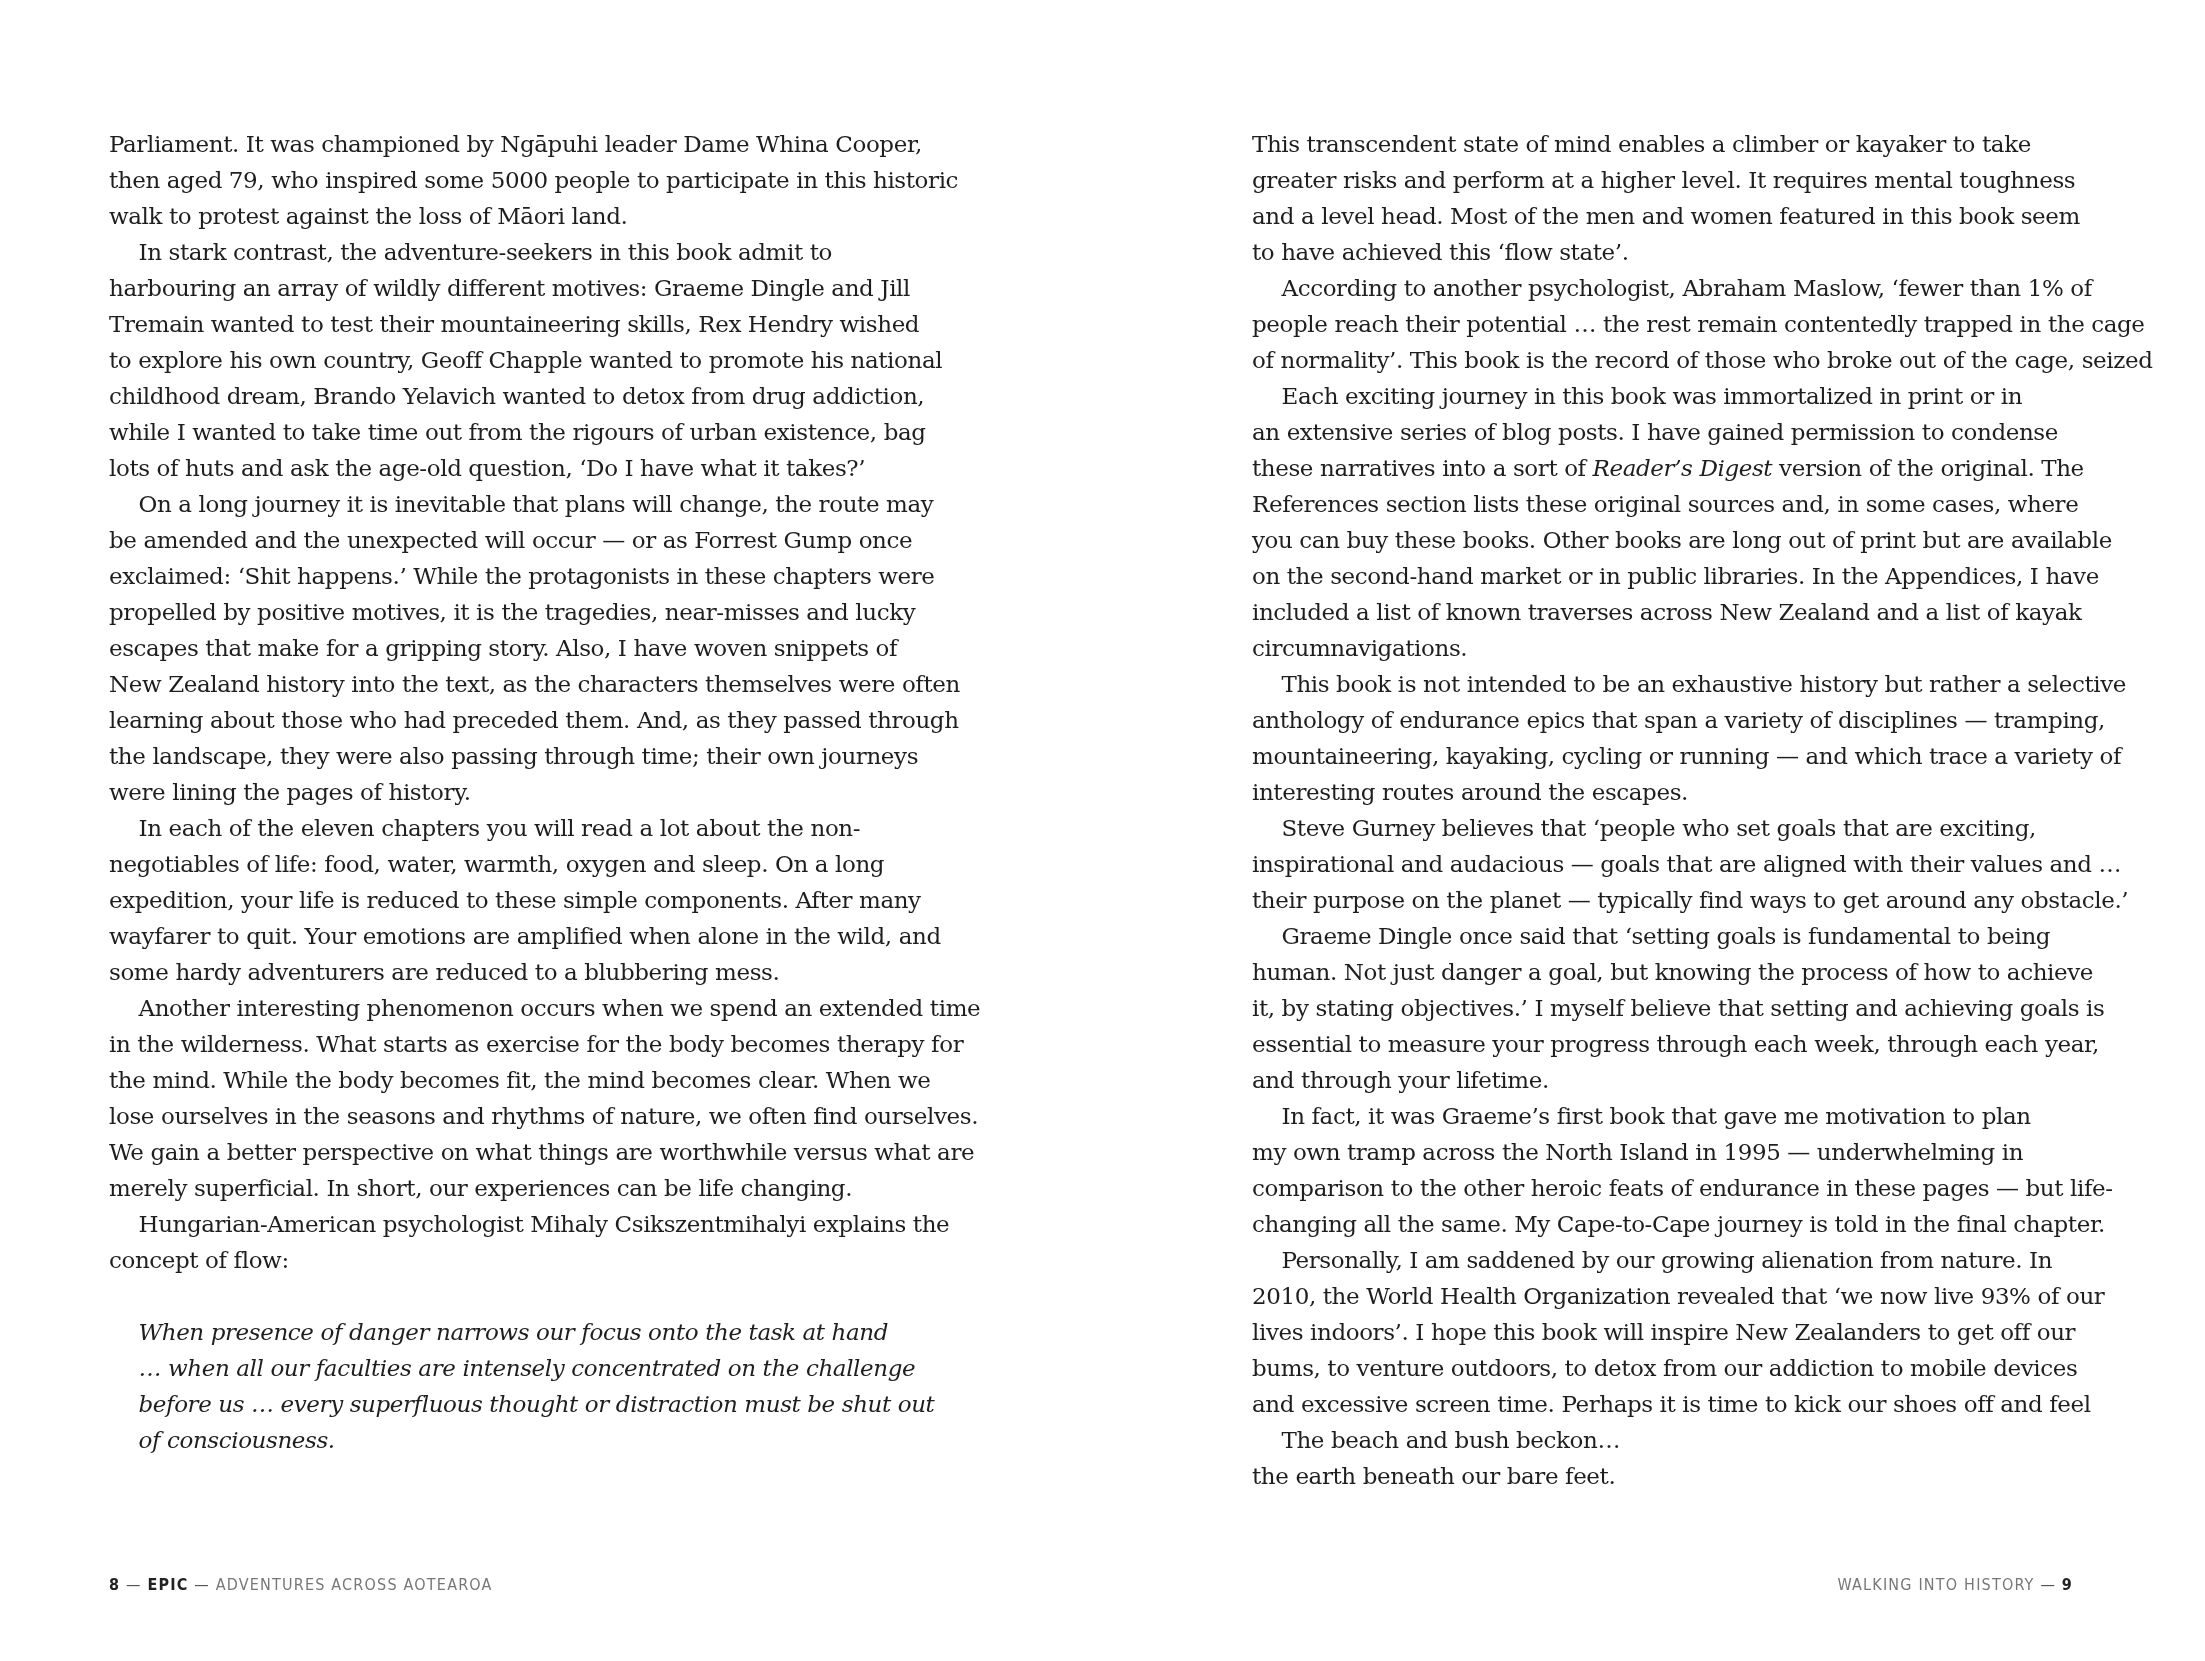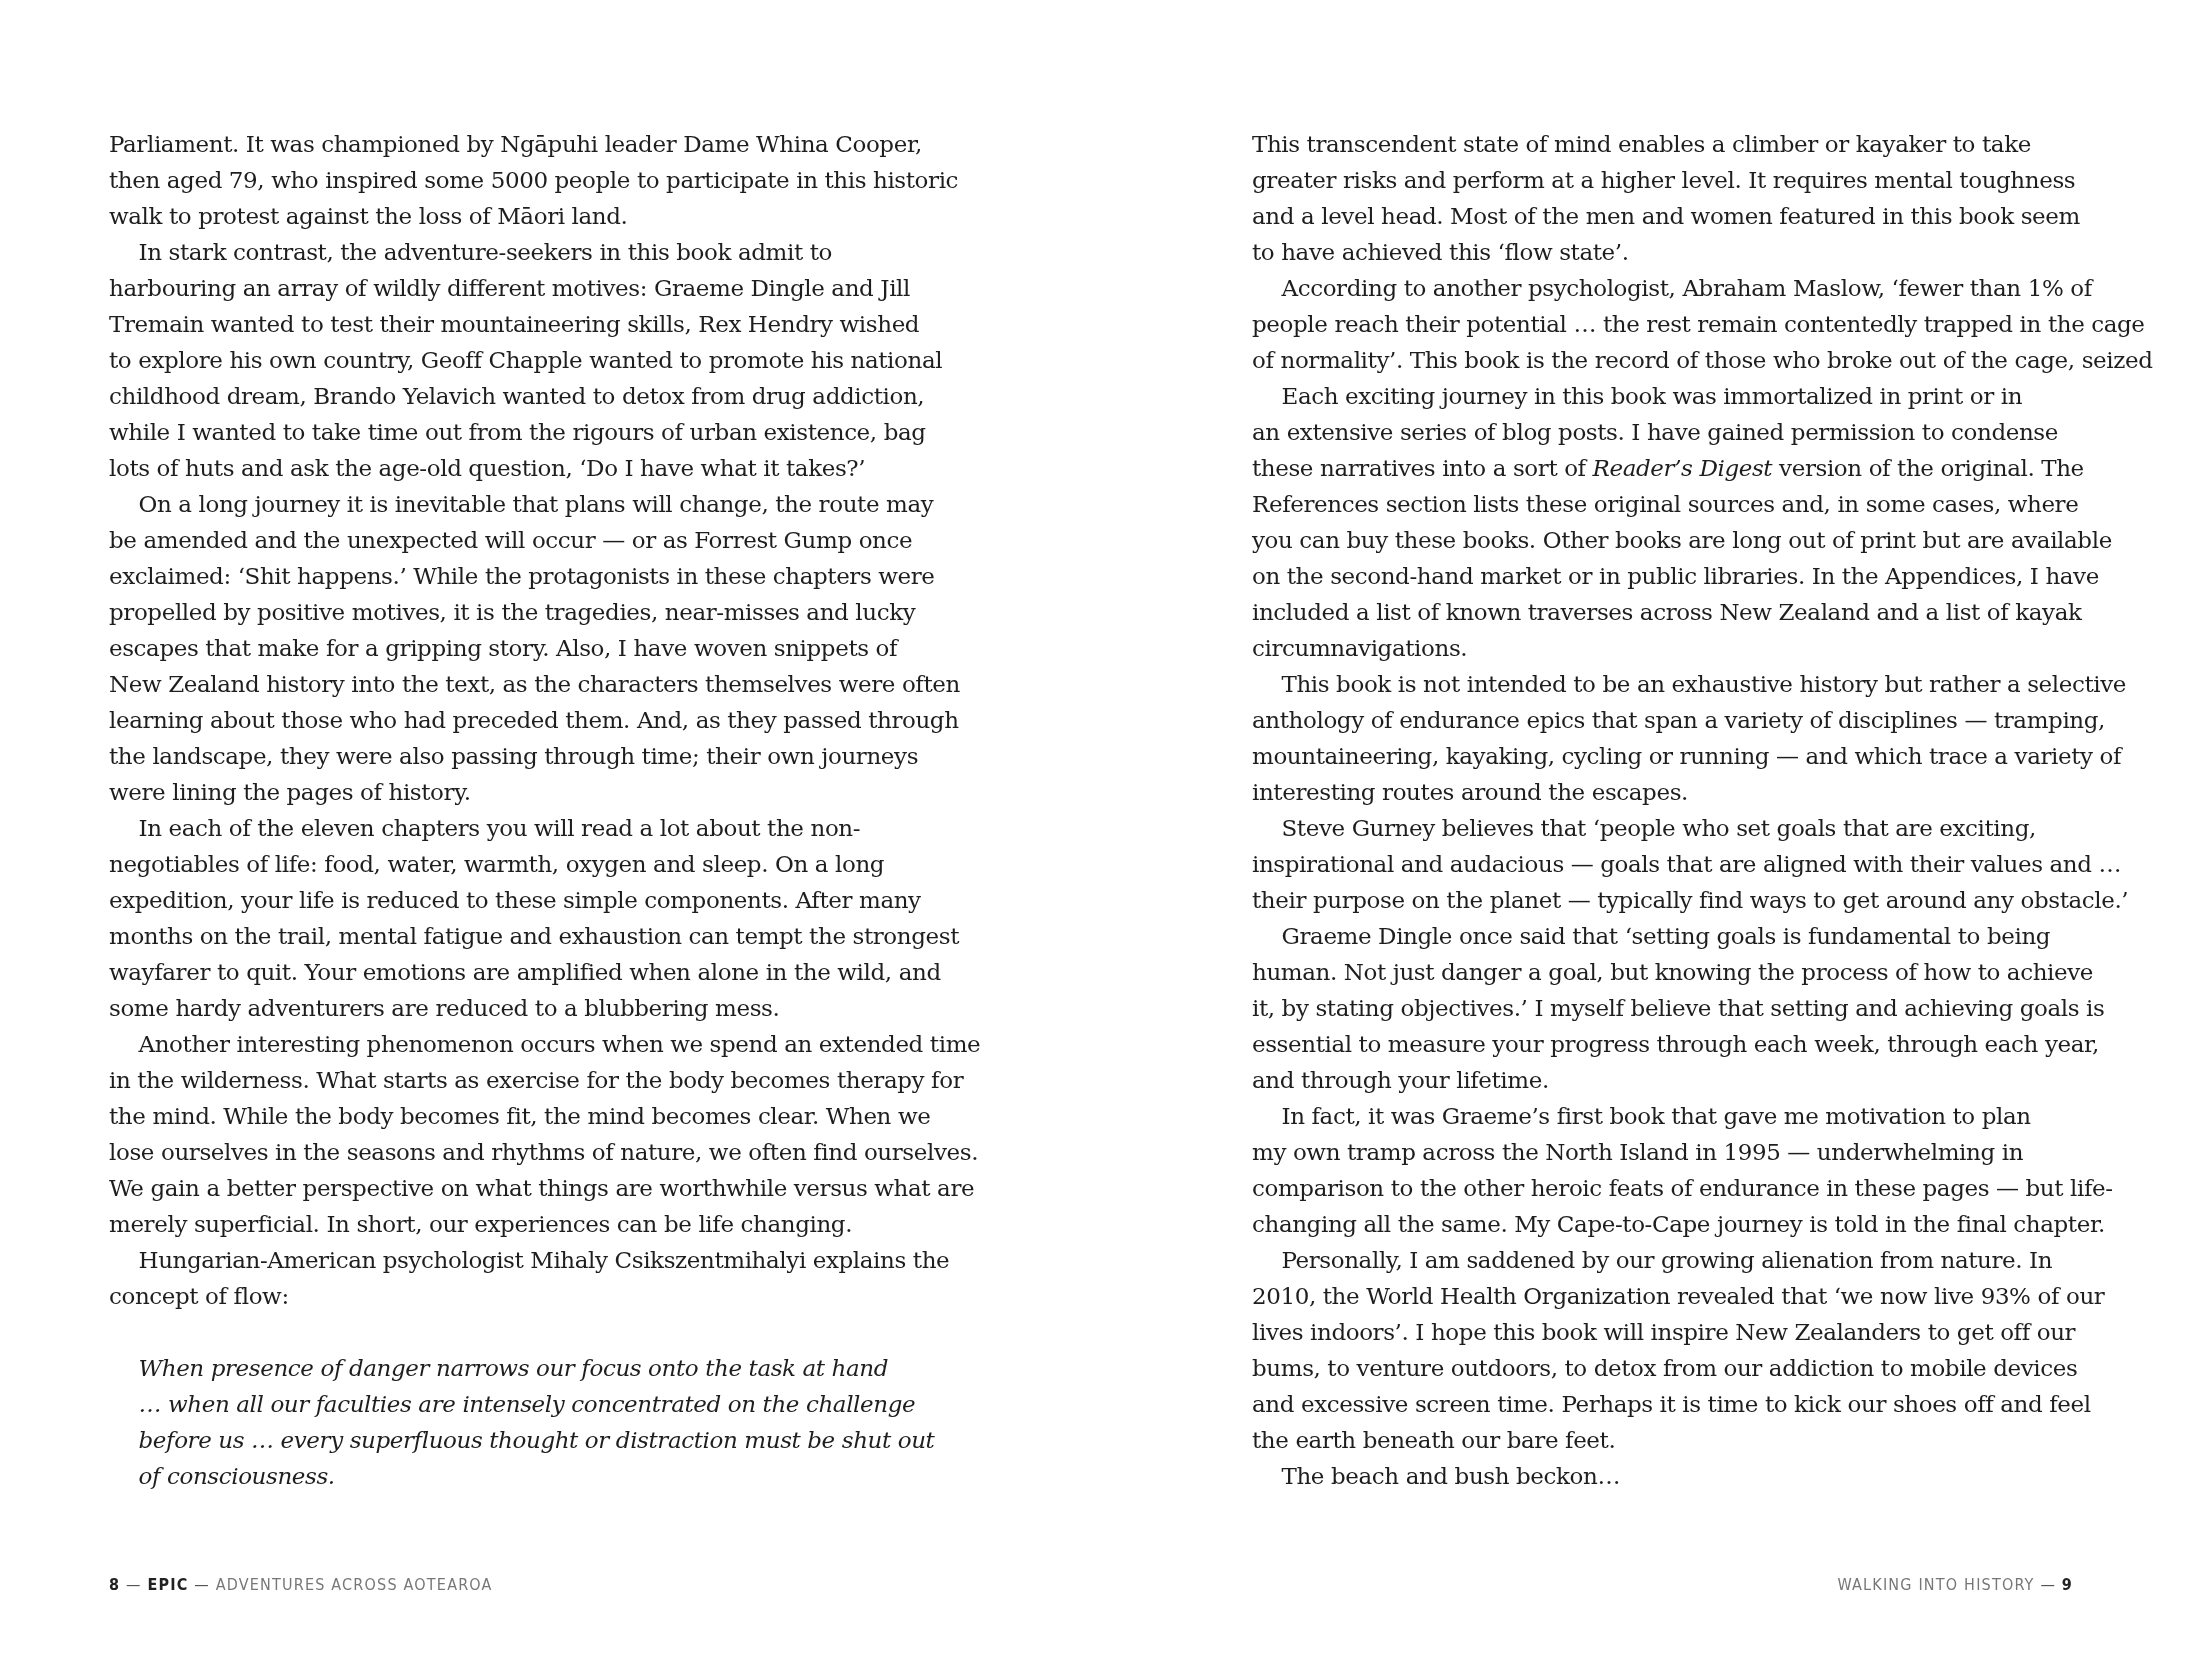--- a/index.html
+++ b/index.html
@@ -51,21 +51,20 @@
       <span class="line">exclaimed: ‘Shit happens.’ While the protagonists in these chapters were</span>
       <span class="line">propelled by positive motives, it is the tragedies, near-misses and lucky</span>
       <span class="line">escapes that make for a gripping story. Also, I have woven snippets of</span>
       <span class="line">New Zealand history into the text, as the characters themselves were often</span>
       <span class="line">learning about those who had preceded them. And, as they passed through</span>
       <span class="line">the landscape, they were also passing through time; their own journeys</span>
       <span class="line">were lining the pages of history.</span>
       <span class="line indent">In each of the eleven chapters you will read a lot about the non-</span>
       <span class="line">negotiables of life: food, water, warmth, oxygen and sleep. On a long</span>
       <span class="line">expedition, your life is reduced to these simple components. After many</span>
-      <span class="line">months on the trail, mental fatigue and exhaustion can tempt the strongest</span>
       <span class="line">wayfarer to quit. Your emotions are amplified when alone in the wild, and</span>
       <span class="line">some hardy adventurers are reduced to a blubbering mess.</span>
       <span class="line indent">Another interesting phenomenon occurs when we spend an extended time</span>
       <span class="line">in the wilderness. What starts as exercise for the body becomes therapy for</span>
       <span class="line">the mind. While the body becomes fit, the mind becomes clear. When we</span>
       <span class="line">lose ourselves in the seasons and rhythms of nature, we often find ourselves.</span>
       <span class="line">We gain a better perspective on what things are worthwhile versus what are</span>
       <span class="line">merely superficial. In short, our experiences can be life changing.</span>
       <span class="line indent">Hungarian-American psychologist Mihaly Csikszentmihalyi explains the</span>
       <span class="line">concept of flow:</span>
@@ -117,22 +116,22 @@
       <span class="line">and through your lifetime.</span>
       <span class="line indent">In fact, it was Graeme’s first book that gave me motivation to plan</span>
       <span class="line">my own tramp across the North Island in 1995 — underwhelming in</span>
       <span class="line">comparison to the other heroic feats of endurance in these pages — but life-</span>
       <span class="line">changing all the same. My Cape-to-Cape journey is told in the final chapter.</span>
       <span class="line indent">Personally, I am saddened by our growing alienation from nature. In</span>
       <span class="line">2010, the World Health Organization revealed that ‘we now live 93% of our</span>
       <span class="line">lives indoors’. I hope this book will inspire New Zealanders to get off our</span>
       <span class="line">bums, to venture outdoors, to detox from our addiction to mobile devices</span>
       <span class="line">and excessive screen time. Perhaps it is time to kick our shoes off and feel</span>
+      <span class="line indent">The beach and bush beckon…</span>
       <span class="line">the earth beneath our bare feet.</span>
-      <span class="line indent">The beach and bush beckon…</span>
     </div>
   <div class="footer">
     <span class="thin">WALKING INTO HISTORY</span>
     <span>—</span>
     <b>9</b>
   </div>
 </div>
 
 
 </body></html>

